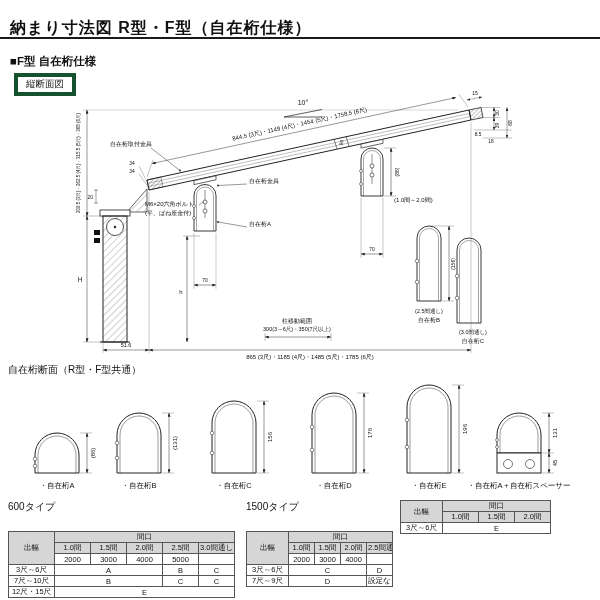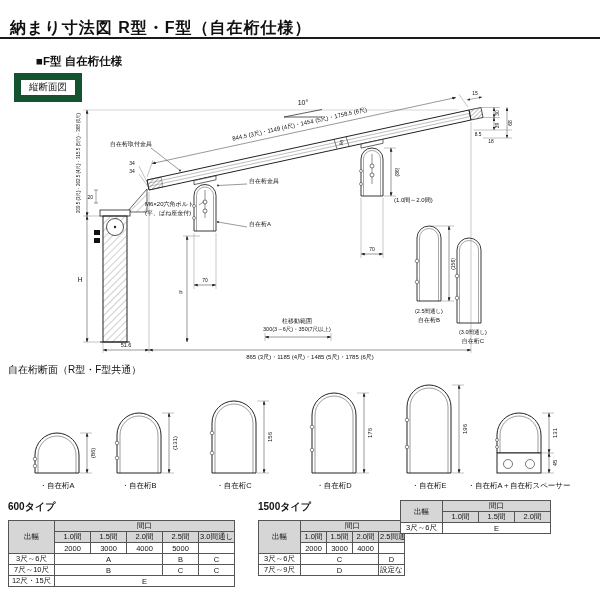--- a/index.html
+++ b/index.html
@@ -1,31 +1,31 @@
 <!DOCTYPE html>
 <html><head>
 <meta charset="utf-8">
 <style>
   * { margin:0; padding:0; box-sizing:border-box; }
   html,body { width:600px; height:600px; }
   body { background:#ffffff; font-family:"Liberation Sans","DejaVu Sans",sans-serif; color:#111; position:relative; overflow:hidden; }
   .page-title { position:absolute; left:10px; top:9px; font-size:16px; font-weight:bold; letter-spacing:1px;margin-top:9px; }
   .rule { position:absolute; left:0; right:0; top:37px; height:2px; background:#1a1a1a; }
-  .section-label { position:absolute; left:10px; top:54px; font-size:11.5px; font-weight:bold;margin-left:26px; }
-  .view-box { position:absolute; left:14px; top:73px; font-size:9.5px; border:7px solid #14532d; padding:1px 8px; background:#fff; }
+  .section-label { position:absolute; left:10px; top:54px; font-size:11.5px; font-weight:bold; }
+  .view-box { position:absolute; left:14px; top:73px; font-size:9.5px; border:4px solid #14532d; padding:1px 8px; background:#fff; }
   #svg-main { position:absolute; left:0; top:86px; }
   .profiles-title { position:absolute; left:8px; top:363px; font-size:10px; }
   #svg-profiles { position:absolute; left:0; top:378px; }
   .tbl-wrap { position:absolute; top:500px; }
-  .tbl-title { font-size:10px; font-weight:bold; margin-bottom:6px; }
+  .tbl-title { font-size:10px; font-weight:normal; margin-bottom:17px; }
   table { border-collapse:collapse; table-layout:fixed; background:#fff; }
   th,td { border:1px solid #555; font-size:7.5px; text-align:center; padding:0 1px; height:11px; font-weight:normal; overflow:hidden; white-space:nowrap; }
   th { background:#d6d6d6; }
   #t600 { left:8px; } #t600 table { width:226px; }
-  #t1500 { left:258px; } #t1500 table { width:146px; }
+  #t1500 { left:246px; } #t1500 table { width:146px; }
   #t3000 { left:400px; } #t3000 table { width:150px; }
   svg text { fill:#111; font-family:"Liberation Sans","DejaVu Sans",sans-serif; }
 </style>
 </head>
 <body>
 
 <div class="page-title">納まり寸法図 R型・F型（自在桁仕様）</div>
 <div class="rule"></div>
 <div class="section-label">■F型 自在桁仕様</div>
 <div class="view-box">縦断面図</div>

